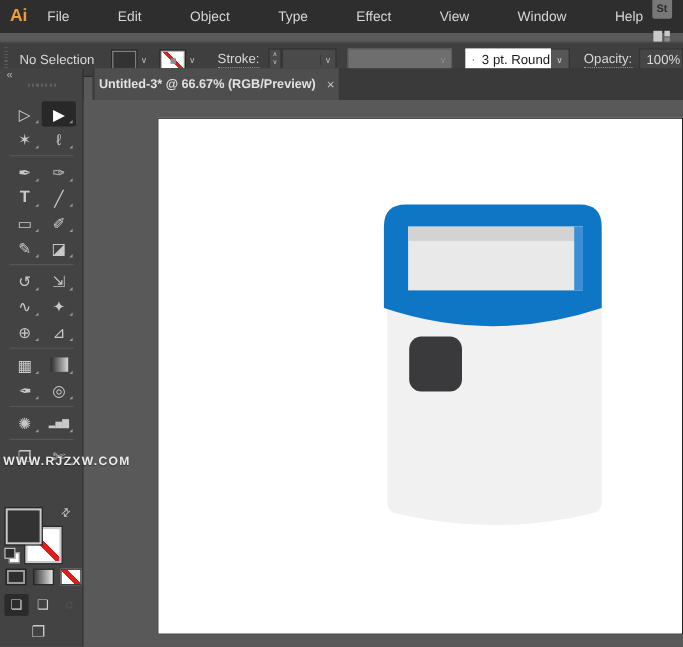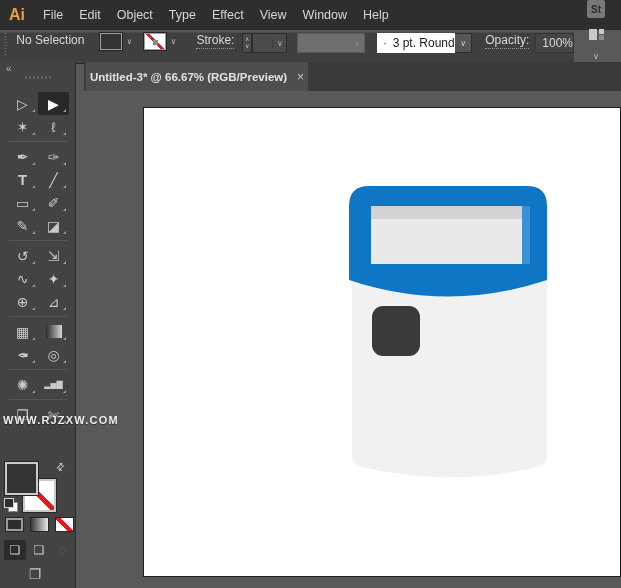--- a/index.html
+++ b/index.html
@@ -11,40 +11,40 @@
     -webkit-font-smoothing:antialiased;
   }
 
   
   .menubar {
     position:absolute; left:0; top:0; width:621px; height:30px;
     background:#2e2e2e; display:flex; align-items:center;
     color:#d6d6d6; font-size:12.5px;
   }
   .app-logo { color:#ef9c3d; font-weight:bold; font-size:16px; margin:0 10px 0 9px; }
-  .menu-items { display:flex; height:100%; align-items:center; }
+  .menu-items { display:flex; height:100%; align-items:center;gap:28px; }
   .menu-item { padding:0 8px; height:100%; display:flex; align-items:center; cursor:default; }
   .menubar-right { margin-left:auto; display:flex; align-items:center; gap:11px; padding-right:16px;flex-direction:column; }
   .mb-sep { width:1px; height:18px; background:#4a4a4a; }
   .sq-btn {
     width:18px; height:18px; background:#787878; color:#2b2b2b;
     font-size:10px; font-weight:bold; display:flex; align-items:center;
     justify-content:center; border-radius:2px;
   }
   .ws-icon { position:relative; width:15px; height:11px; }
   .ws-icon::before { content:""; position:absolute; left:0; top:0; width:8px; height:11px; background:#c9c9c9; }
   .ws-icon::after { content:""; position:absolute; right:0; top:0; width:5px; height:5px; background:#c9c9c9; box-shadow:0 6px 0 #8a8a8a; }
   .chev { color:#b5b5b5; font-size:9px; }
   .gpu { color:#9a9a9a; font-size:14px; transform:rotate(-45deg); }
 
   
   .controlbar {
-    position:absolute; left:0; top:32px; width:574px; height:32px;
+    position:absolute; left:0; top:38px; width:621px; height:32px;
     background:#3f3f3f; border-top:1px solid #4c4c4c; border-bottom:1px solid #2a2a2a;
-    display:flex; align-items:flex-start; color:#d8d8d8; font-size:12px;
+    display:flex; align-items:center; color:#d8d8d8; font-size:12px;
   }
   .cb-grip { width:5px; height:22px; margin-left:4px;
     background-image:repeating-linear-gradient(#6a6a6a 0 1px, transparent 1px 3px);
     background-size:3px 100%; background-repeat:repeat-y; opacity:.7; }
   .cb-label { white-space:nowrap; }
   .no-selection { margin-left:9px; }
   .dotted { border-bottom:1px dotted #9a9a9a; padding-bottom:1px; }
   .swatch-group { display:flex; align-items:center; gap:0; }
   .swatch { width:22px; height:17px; border:1px solid #9f9f9f; outline:1px solid #262626; }
   .fill-swatch { background:#333333; }

